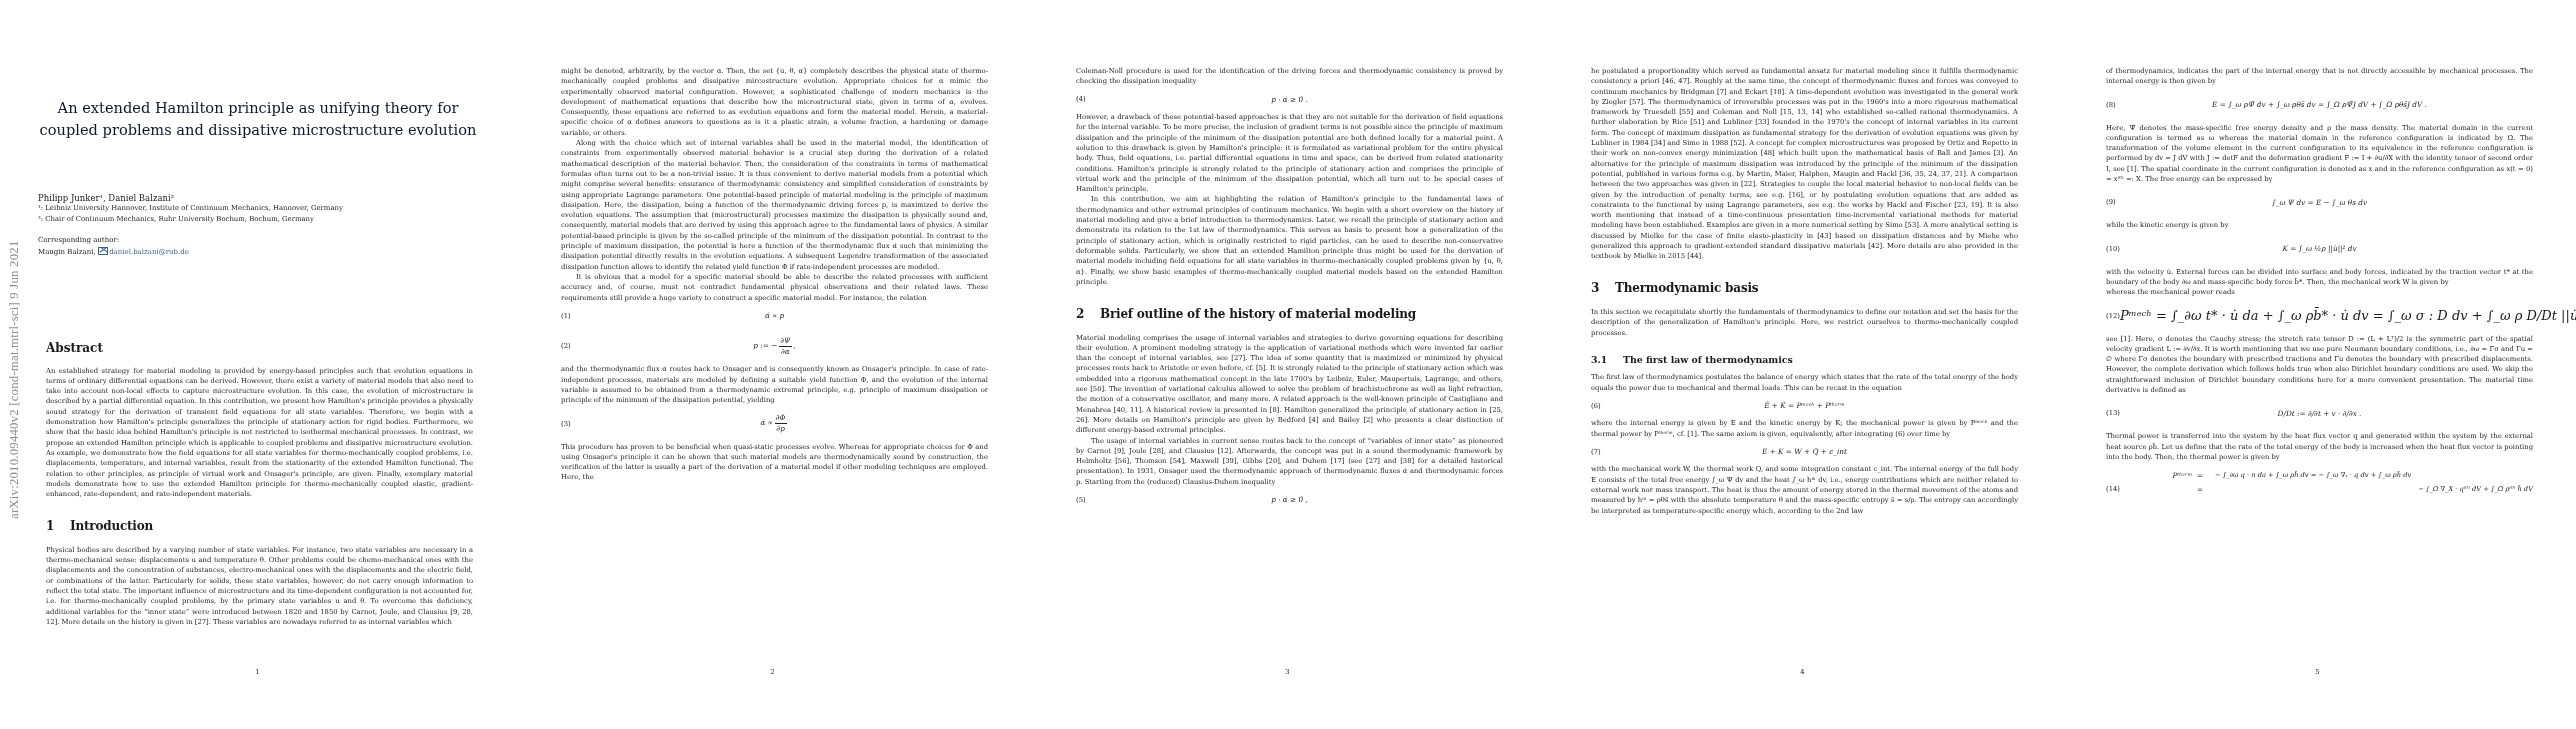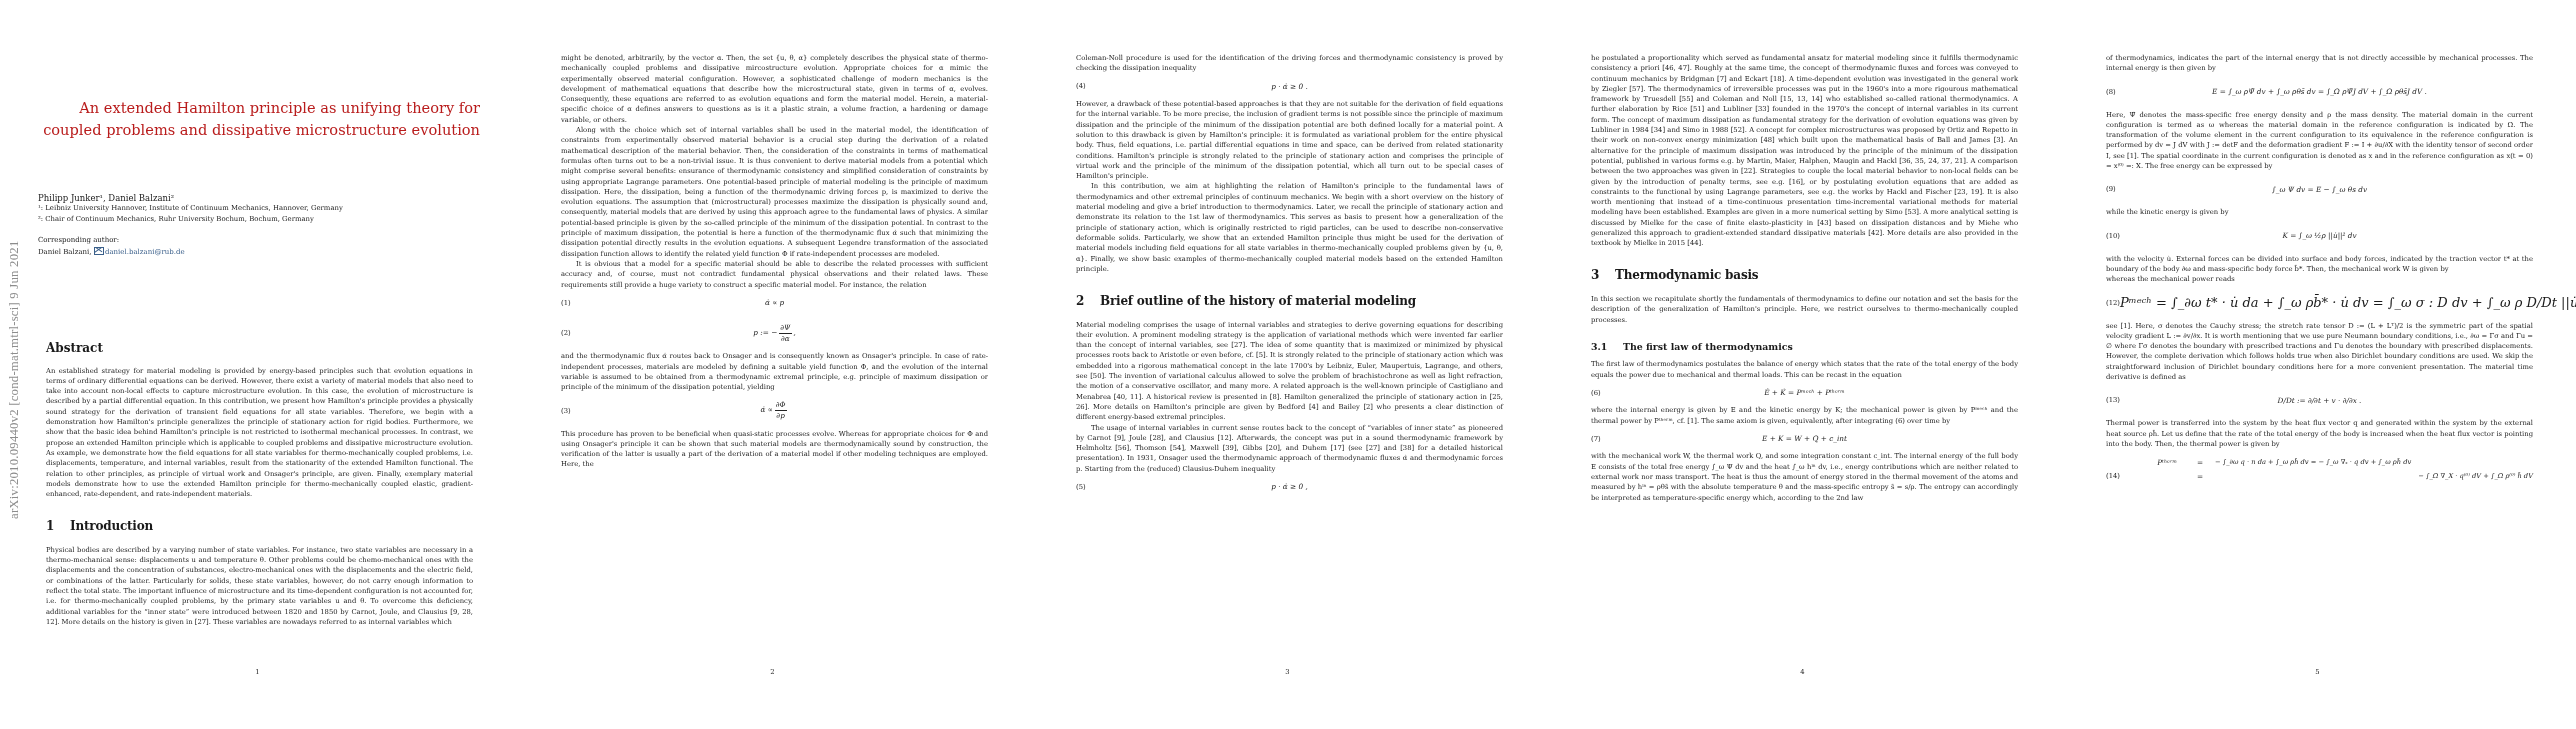--- a/index.html
+++ b/index.html
@@ -2,70 +2,70 @@
 <html style="font-size:9.7px"><head>
 <meta charset="utf-8">
 <style>
   html, body { margin: 0; padding: 0; background: #ffffff; }
   body { width: 2576px; height: 729px; overflow: hidden; position: relative;
          font-family: "DejaVu Serif", "Liberation Serif", serif; color: #1a1a1a; }
   .strip { display: flex; width: 2576px; height: 729px; }
   .page { position: relative; width: 515px; height: 729px; background: #fff; box-sizing: border-box; }
   .col { position: absolute; left: 46px; width: 427px; top: 104px; }
   .page-1 .col { top: 240px; }
-  .page-4 .col, .page-3 .col, .page-2 .col, .page-5 .col { top: 53px; }
+  .page-4 .col, .page-3 .col, .page-2 .col, .page-5 .col { top: 66px; }
   p { margin: 0; font-size: 6.8px; line-height: 10.3px; text-align: justify; hyphens: auto; }
   p.indent { text-indent: 15px; }
   .eq { display: flex; align-items: center; height: 25.5px; font-size: 7.3px; font-style: italic; }
   .eq.tall { height: 36px; }
   .eq-num { width: 36px; font-style: normal; font-size: 6.8px; }
   .eq-body { flex: 1; text-align: center; padding-right: 36px; white-space: nowrap; }
   h2.sec { font-size: 12px; font-weight: bold; margin: 19.4px 0 12px 0; letter-spacing: -0.2px; }
   h2.sec .num { display: inline-block; width: 24px; }
   h3.sub { font-size: 9.4px; font-weight: bold; margin: 16px 0 7.3px 0; }
   h3.sub .num { display: inline-block; width: 32px; }
   .pagenum { position: absolute; left: 0; right: 0; bottom: 53px; text-align: center; font-size: 6.8px; }
-  .title { position: absolute; left: 36px; width: 444px; top: 97px; text-align: right;
-           font-size: 14.6px; line-height: 22px; font-weight: normal; color: #b91c1c; }
+  .title { position: absolute; left: 36px; width: 444px; top: 97px; text-align: center;
+           font-size: 14.6px; line-height: 22px; font-weight: normal; color: #0f172a; }
   .authors { position: absolute; left: 38px; top: 193px; font-size: 8.5px; }
   .affil { font-size: 6.9px; line-height: 11px; }
   .corr { margin-top: 8.5px; font-size: 7px; line-height: 12.8px; }
   .email { color: #3a5f8a; }
   .mail-icon { display: inline-block; width: 8px; height: 5.5px; border: 0.6px solid #3a5f8a; position: relative; vertical-align: -0.6px; margin-right: 1.2px; overflow: hidden; }
   .mail-icon::before, .mail-icon::after { content: ""; position: absolute; top: -3px; width: 0.6px; height: 9px; background: #3a5f8a; }
   .mail-icon::before { left: 3.6px; transform: rotate(-55deg); }
   .mail-icon::after { left: 3.6px; transform: rotate(55deg); }
   .abstract-h { font-size: 12px; font-weight: bold; margin: 14.6px 0 11px 0; }
   .arxiv-stamp { position: absolute; left: 7.3px; top: 519px; transform-origin: 0 0; transform: rotate(-90deg);
                  font-family: "Liberation Serif", serif; font-size: 12.8px; color: #8d8d8d; white-space: nowrap; letter-spacing: 0.2px; }
   .frac { display: inline-flex; flex-direction: column; align-items: center; vertical-align: middle; margin: 0 1.8px; }
   .frac .n { border-bottom: 0.6px solid #222; padding: 0 1.2px; line-height: 9.7px; }
   .frac .d { line-height: 9.7px; }
   .eq14 { display: grid; grid-template-columns: 36px 55px 18px 1fr; row-gap: 4.9px; font-style: italic; font-size: 7.3px; margin: 8.5px 0; align-items: center; }
-  .eq14 .lhs { text-align: center; padding-right: 4.9px; }
+  .eq14 .lhs { text-align: right; padding-right: 4.9px; }
 </style>
 </head>
 <body>
 
 <div class="strip">
 
   <div class="page page-1">
     <div class="arxiv-stamp">arXiv:2010.09440v2  [cond-mat.mtrl-sci]  9 Jun 2021</div>
     <div class="title">
       <div>An extended Hamilton principle as unifying theory for</div>
       <div>coupled problems and dissipative microstructure evolution</div>
     </div>
     <div class="authors">
       <div>Philipp Junker¹, Daniel Balzani²</div>
       <div class="affil">¹: Leibniz University Hannover, Institute of Continuum Mechanics, Hannover, Germany</div>
       <div class="affil">²: Chair of Continuum Mechanics, Ruhr University Bochum, Bochum, Germany</div>
       <div class="corr">
         <div>Corresponding author:</div>
         <div>
-          <span>Daniel Balzani,</span>
+          <span>Maugin Balzani,</span>
           <span class="mail-icon"></span><span class="email">daniel.balzani@rub.de</span>
         </div>
       </div>
     </div>
     <div class="col" style="top:326px;">
       <div class="abstract-h">Abstract</div>
       <p>An established strategy for material modeling is provided by energy-based principles such that evolution equations in terms of ordinary differential equations can be derived. However, there exist a variety of material models that also need to take into account non-local effects to capture microstructure evolution. In this case, the evolution of microstructure is described by a partial differential equation. In this contribution, we present how Hamilton's principle provides a physically sound strategy for the derivation of transient field equations for all state variables. Therefore, we begin with a demonstration how Hamilton's principle generalizes the principle of stationary action for rigid bodies. Furthermore, we show that the basic idea behind Hamilton's principle is not restricted to isothermal mechanical processes. In contrast, we propose an extended Hamilton principle which is applicable to coupled problems and dissipative microstructure evolution. As example, we demonstrate how the field equations for all state variables for thermo-mechanically coupled problems, i.e. displacements, temperature, and internal variables, result from the stationarity of the extended Hamilton functional. The relation to other principles, as principle of virtual work and Onsager's principle, are given. Finally, exemplary material models demonstrate how to use the extended Hamilton principle for thermo-mechanically coupled elastic, gradient-enhanced, rate-dependent, and rate-independent materials.</p>
       <h2 class="sec"><span class="num">1</span><span>Introduction</span></h2>
       <p>Physical bodies are described by a varying number of state variables. For instance, two state variables are necessary in a thermo-mechanical sense: displacements u and temperature θ. Other problems could be chemo-mechanical ones with the displacements and the concentration of substances, electro-mechanical ones with the displacements and the electric field, or combinations of the latter. Particularly for solids, these state variables, however, do not carry enough information to reflect the total state. The important influence of microstructure and its time-dependent configuration is not accounted for, i.e. for thermo-mechanically coupled problems, by the primary state variables u and θ. To overcome this deficiency, additional variables for the “inner state” were introduced between 1820 and 1850 by Carnot, Joule, and Clausius [9, 28, 12]. More details on the history is given in [27]. These variables are nowadays referred to as internal variables which</p>
     </div>

